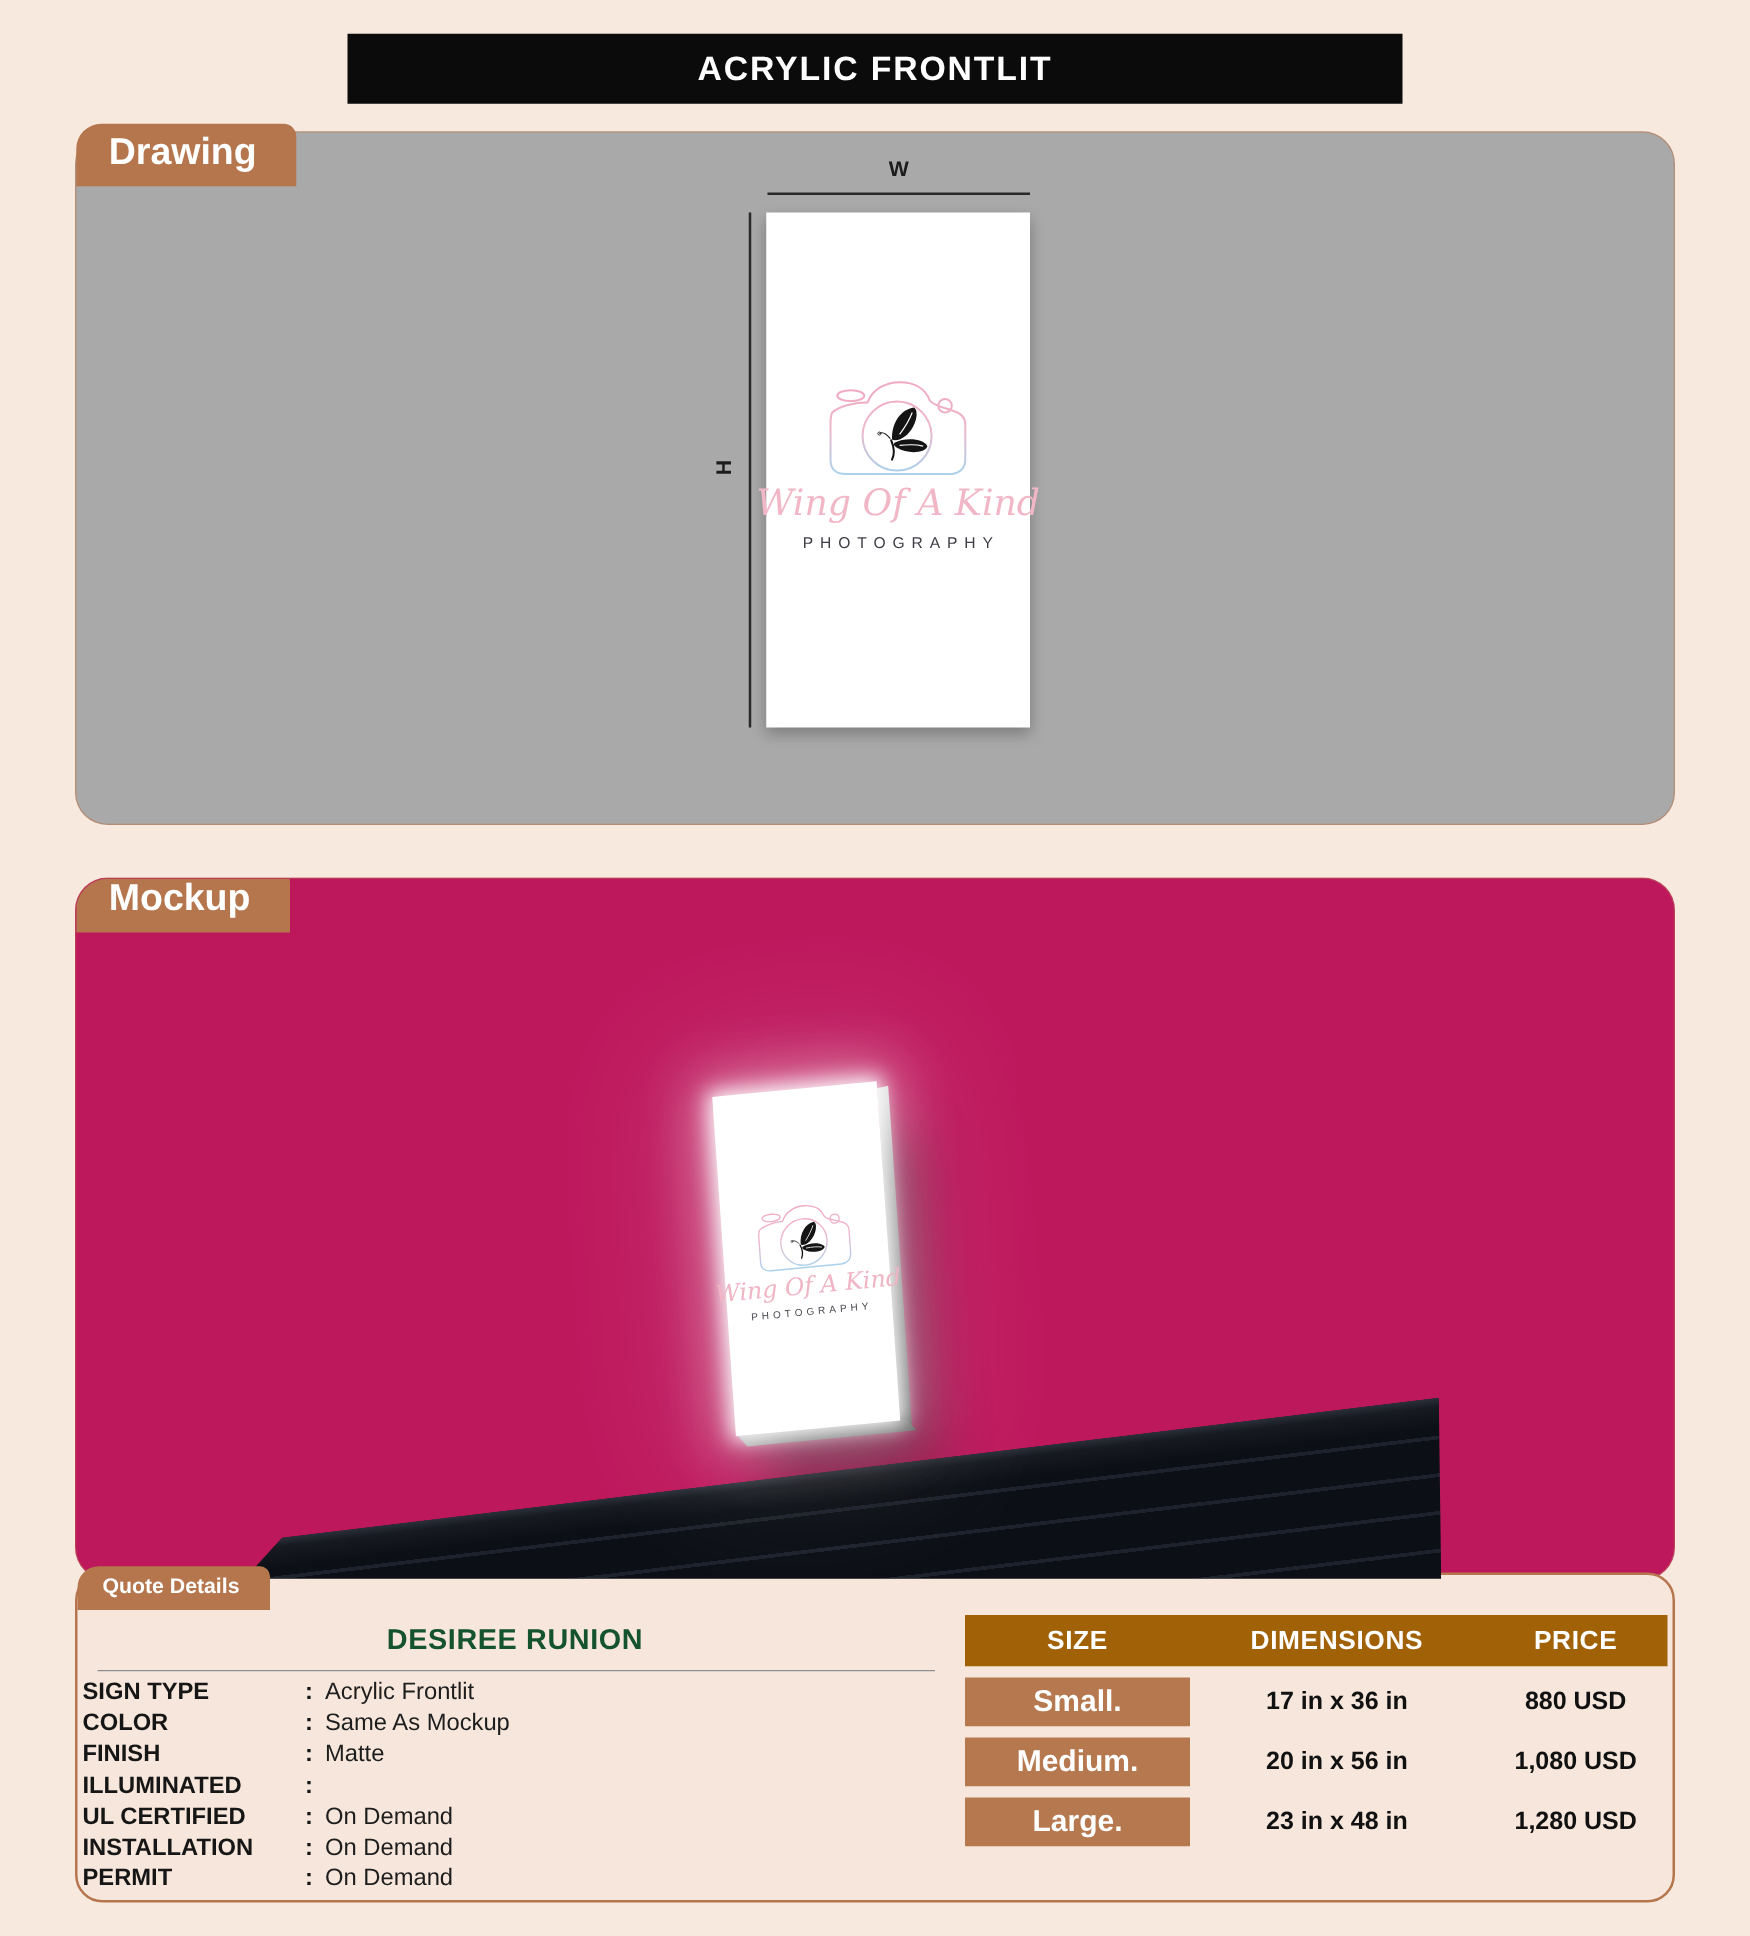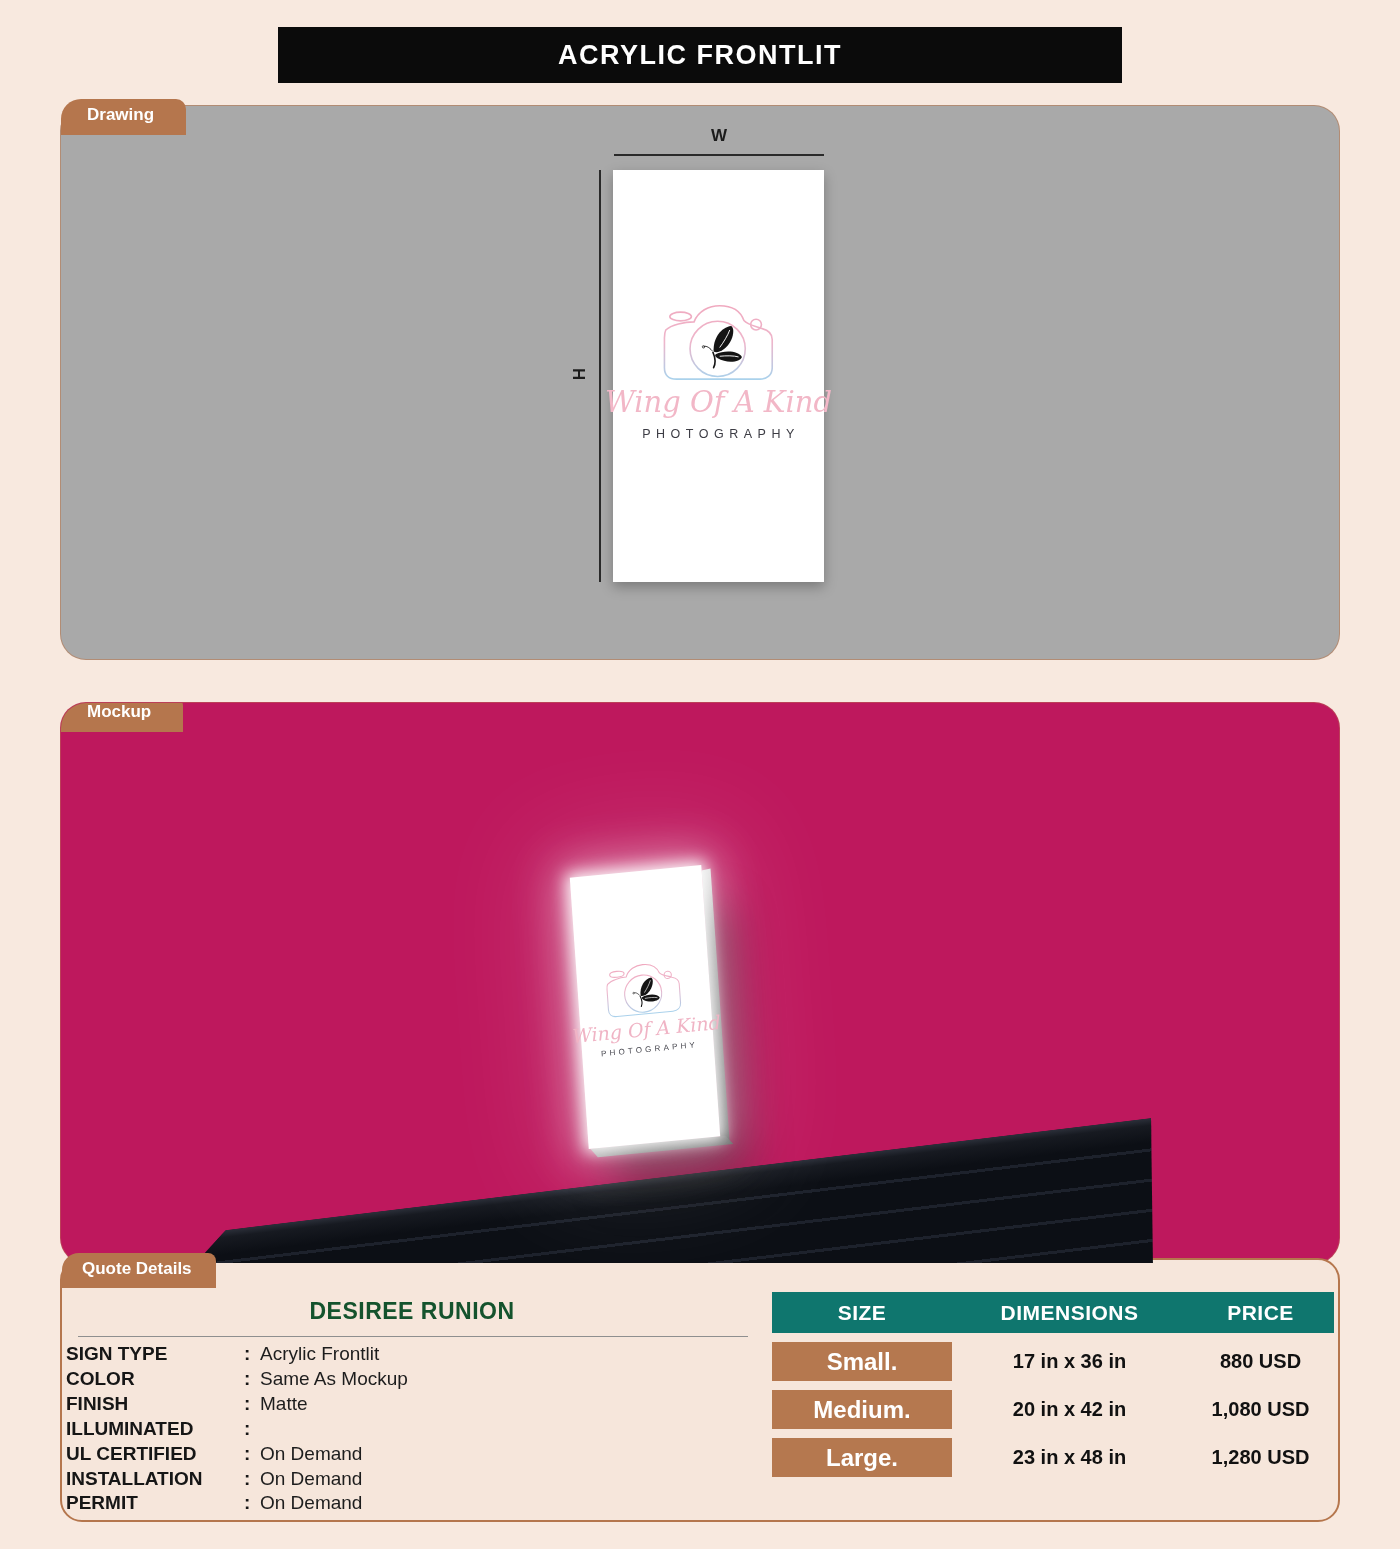--- a/index.html
+++ b/index.html
@@ -7,21 +7,21 @@
   .page { position:relative; width:1400px; height:1549px; background:#f8e9df; overflow:hidden; }
 
   
   .title-bar { position:absolute; left:278px; top:27px; width:844px; height:56px;
     background:#0b0b0b; display:flex; align-items:center; justify-content:center; }
   .title-bar span { color:#ffffff; font-size:27px; font-weight:800; letter-spacing:1.5px; }
 
   
   .panel { position:absolute; left:60px; width:1280px; border-radius:26px; }
   .panel-tag { position:absolute; top:-7px; left:0; background:#b5764d; color:#fff;
-    font-weight:700; font-size:17px; padding:6px 32px 10px 26px; border-radius:20px 10px 0 0; z-index:5; }
+    font-weight:700; font-size:30px; padding:6px 32px 10px 26px; border-radius:20px 10px 0 0; z-index:5; }
   .drawing-panel { top:105px; height:555px; background:#a9a9a9; border:1px solid rgba(185,122,82,.6); }
   .mockup-panel  { top:702px; height:562px; background:#be185d; border:1px solid rgba(185,122,82,.4); overflow:hidden; }
   .quote-panel   { top:1258px; height:264px; background:#f6e6db; border:2px solid #b5764d; border-radius:22px; }
   .quote-panel .panel-tag { font-size:17px; padding:6px 24px 9px 20px; border-radius:17px 8px 0 0; }
 
   
   .sign-face { position:absolute; left:552px; top:64px; width:211px; height:412px; background:#ffffff;
     box-shadow:0 5px 12px rgba(0,0,0,.28); display:flex; flex-direction:column; align-items:center; justify-content:center; }
   .dim-w-line { position:absolute; left:553px; top:48px; width:210px; border-top:2px solid #2a2a2a; }
   .dim-w-label { position:absolute; left:553px; top:20px; width:210px; text-align:center;
@@ -71,21 +71,21 @@
   .customer-divider { position:absolute; left:16px; top:76px; width:670px; border-top:1.5px solid #8f8f8f; }
   .details { position:absolute; left:4px; top:82px; width:676px; }
   .detail-row { display:grid; grid-template-columns:178px 16px auto; align-items:baseline;
     font-size:19px; line-height:24.9px; color:#161616; }
   .detail-row .dl { font-weight:800; }
   .detail-row .dc { font-weight:800; }
   .detail-row .dv { font-weight:400; color:#1d1d1d; }
 
   
   .price-table { position:absolute; left:710px; top:32px; width:562px; }
-  .pt-header { display:flex; background:#0f766e; height:41px; align-items:center; }
+  .pt-header { display:flex; background:#a16207; height:41px; align-items:center; }
   .pt-header span { color:#fff; font-weight:800; font-size:21px; text-align:center; letter-spacing:.5px; }
   .c1 { width:180px; } .c2 { width:235px; } .c3 { width:147px; }
   .pt-row { display:flex; align-items:center; height:39px; margin-top:9px; }
   .pt-row:first-of-type { margin-top:16px; }
   .pt-row .badge { width:180px; height:39px; background:#b5784f; color:#fff; font-weight:700;
     font-size:24px; display:flex; align-items:center; justify-content:center; }
   .pt-row .dims { width:235px; text-align:center; font-weight:800; font-size:20px; color:#111; }
   .pt-row .price { width:147px; text-align:center; font-weight:800; font-size:20px; color:#111; }
 </style>
 </head>
@@ -228,21 +228,21 @@
         <span class="c2">DIMENSIONS</span>
         <span class="c3">PRICE</span>
       </div>
       <div class="pt-row">
         <span class="badge">Small.</span>
         <span class="dims">17 in x 36 in</span>
         <span class="price">880 USD</span>
       </div>
       <div class="pt-row">
         <span class="badge">Medium.</span>
-        <span class="dims">20 in x 42 in</span>
+        <span class="dims">20 in x 56 in</span>
         <span class="price">1,080 USD</span>
       </div>
       <div class="pt-row">
         <span class="badge">Large.</span>
         <span class="dims">23 in x 48 in</span>
         <span class="price">1,280 USD</span>
       </div>
     </div>
   </section>
 

